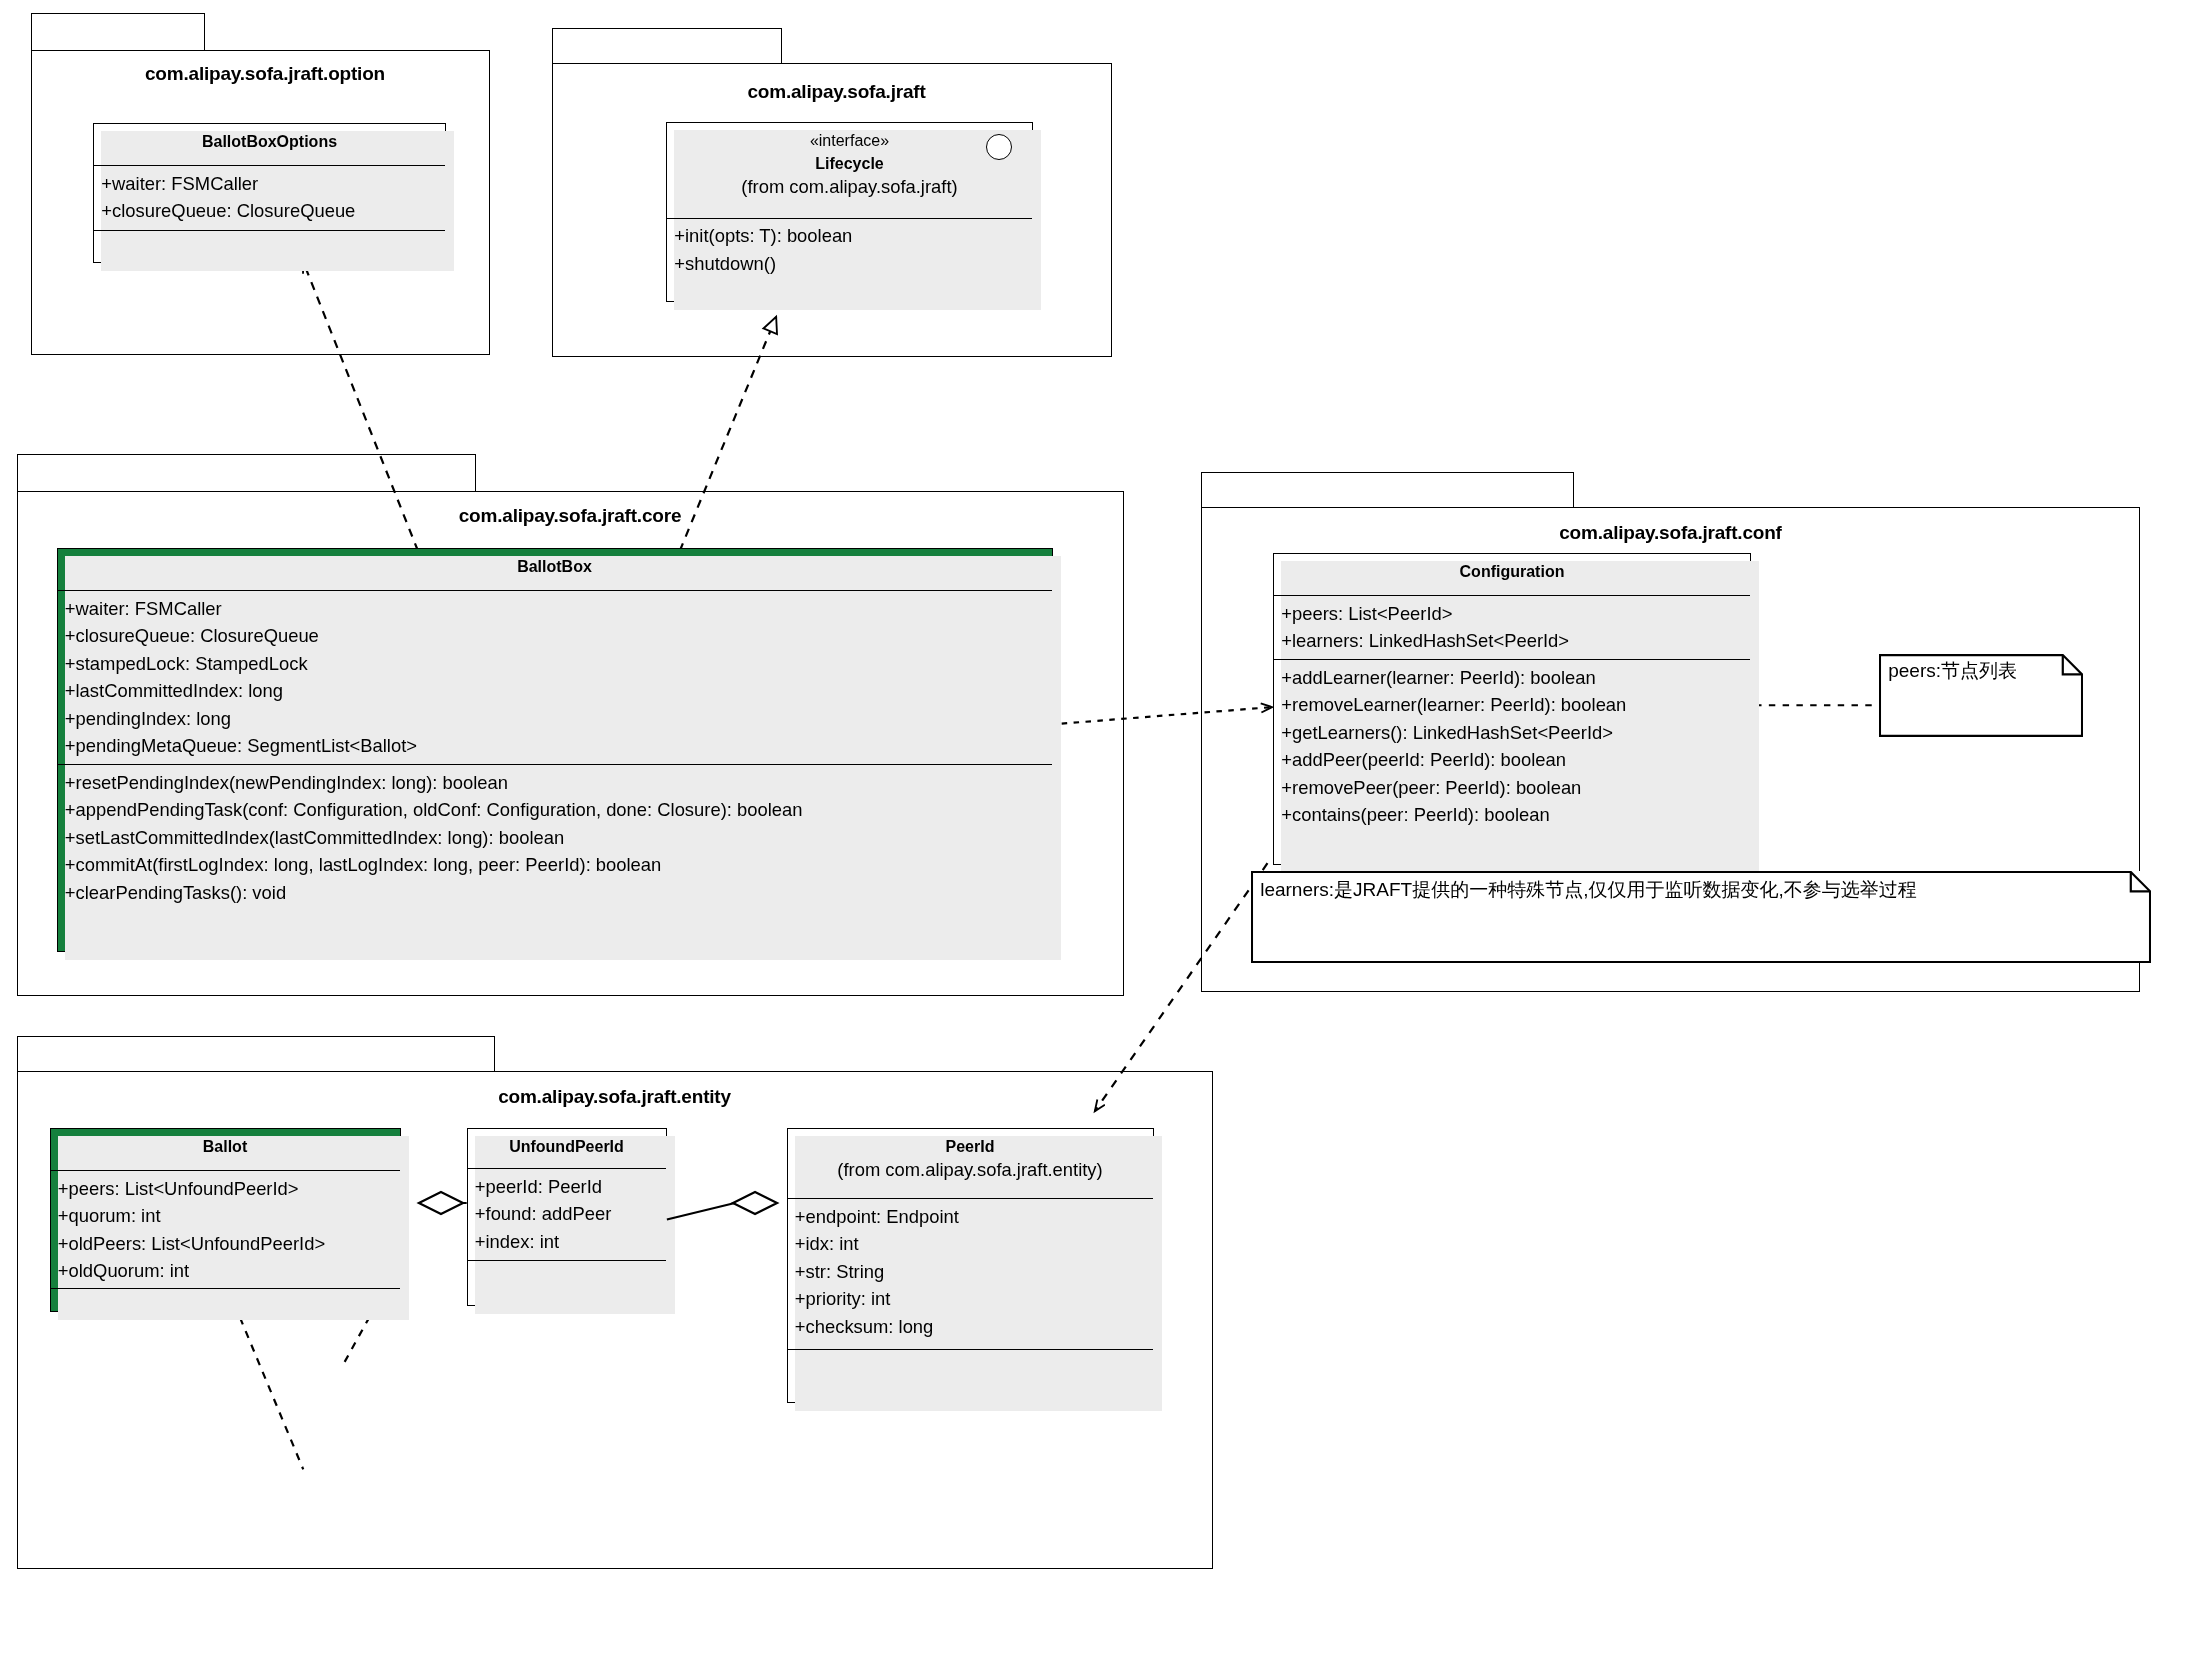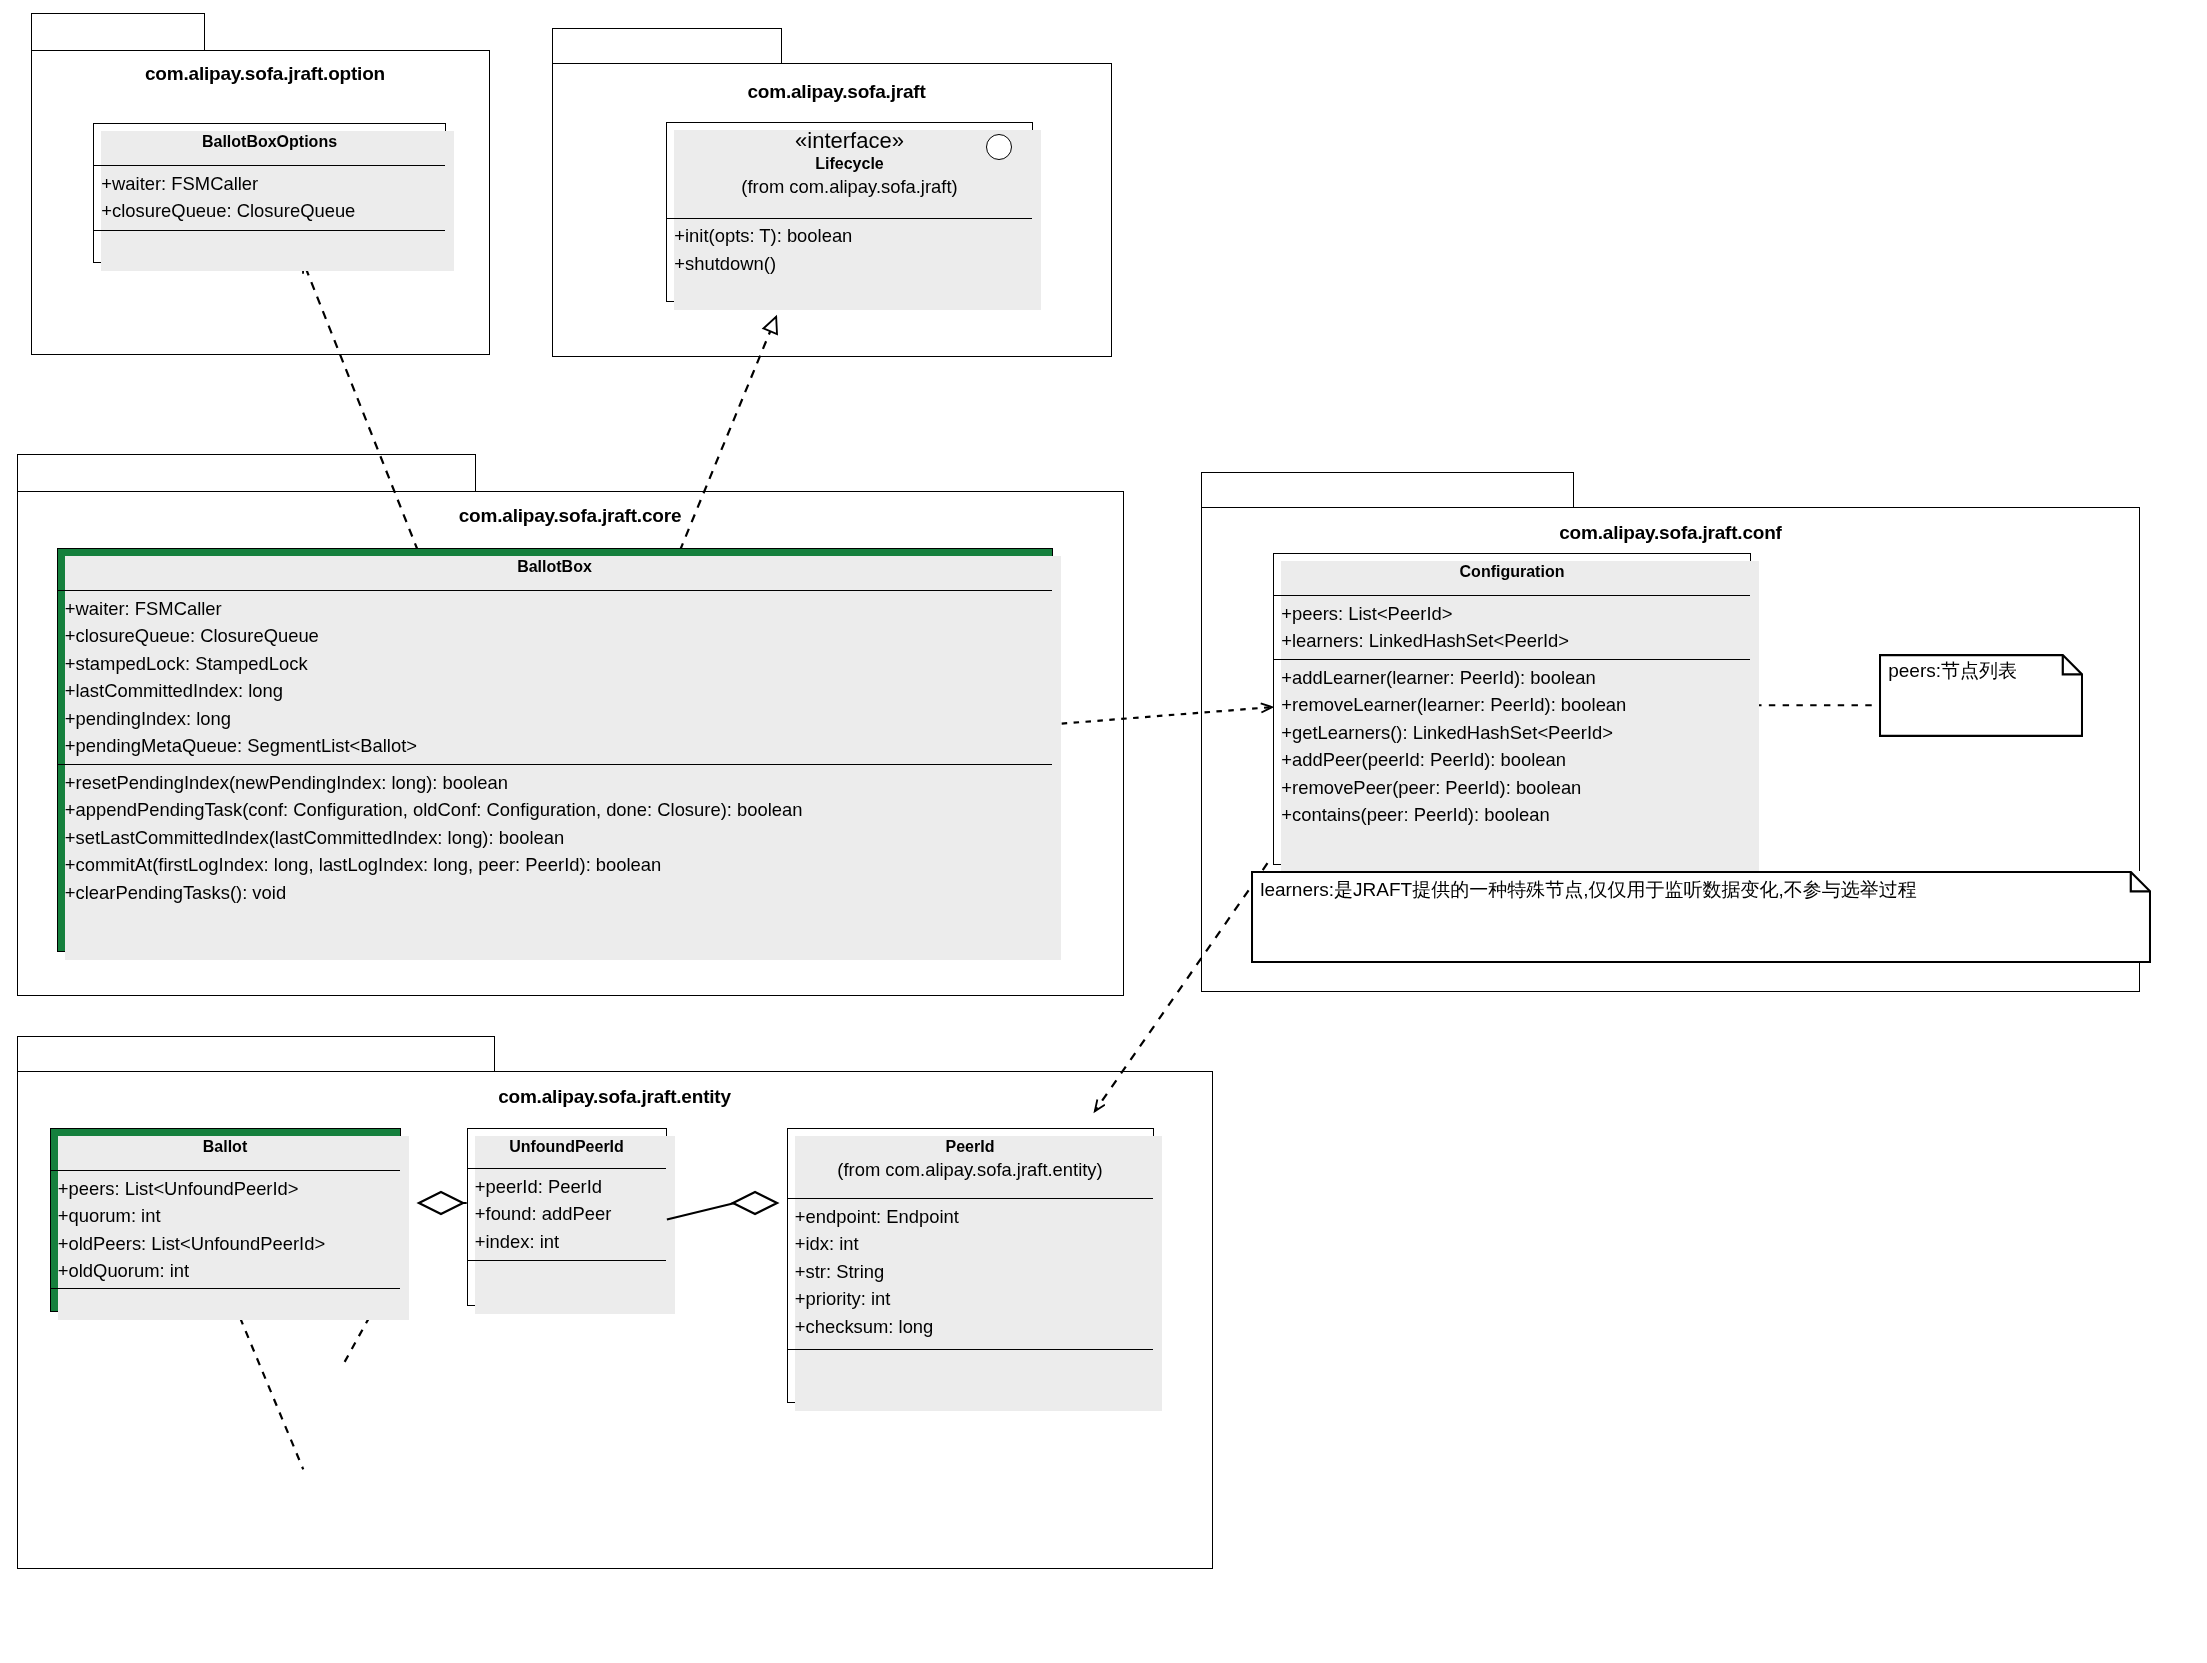--- a/index.html
+++ b/index.html
@@ -17,21 +17,21 @@
                 font-weight:bold;font-size:19px;letter-spacing:-0.2px;}
 
   
   .cls{position:absolute;box-sizing:border-box;border:1.8px solid #000;
        background:#fff;z-index:5;}
   .cls.blue{background:#15803d;}
   .cls .shadow{position:absolute;background:#ececec;z-index:-1;}
   .cls .hdr{box-sizing:border-box;border-bottom:1.8px solid #000;
             text-align:center;padding:6.4px 5.5px 7.3px 5.5px;}
   .cls .hdr .ctitle{font-weight:bold;font-size:16px;line-height:23px;}
-  .cls .hdr .cstereo{font-size:22px;line-height:23px;}
+  .cls .hdr .cstereo{font-size:16px;line-height:23px;}
   .cls .hdr .cfrom{font-size:18.4px;line-height:23px;}
   .cls .sect{box-sizing:border-box;padding:3.7px 7.3px 5.5px 7.3px;}
   .cls .sect.b{border-bottom:1.8px solid #000;}
   .cls .sect div{font-size:18.4px;line-height:27.5px;white-space:nowrap;}
   .cls .sect.empty{height:16.5px;}
   .iface-circle{position:absolute;width:24px;height:24px;border:1.8px solid #000;
                 border-radius:50%;background:#fff;}
 
   
   .note{position:absolute;box-sizing:border-box;background:#fff;z-index:6;text-decoration:underline;}

